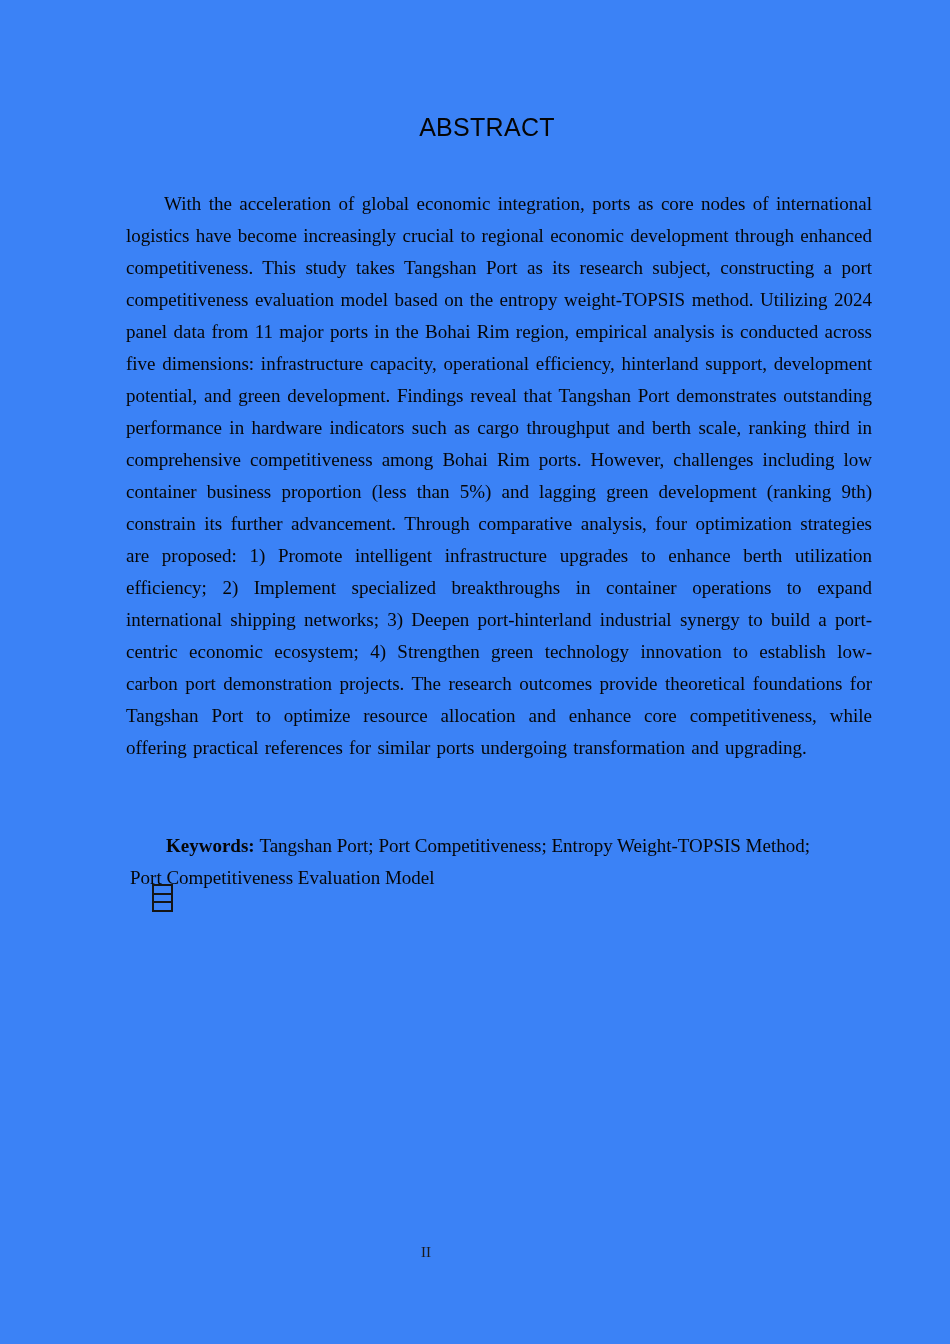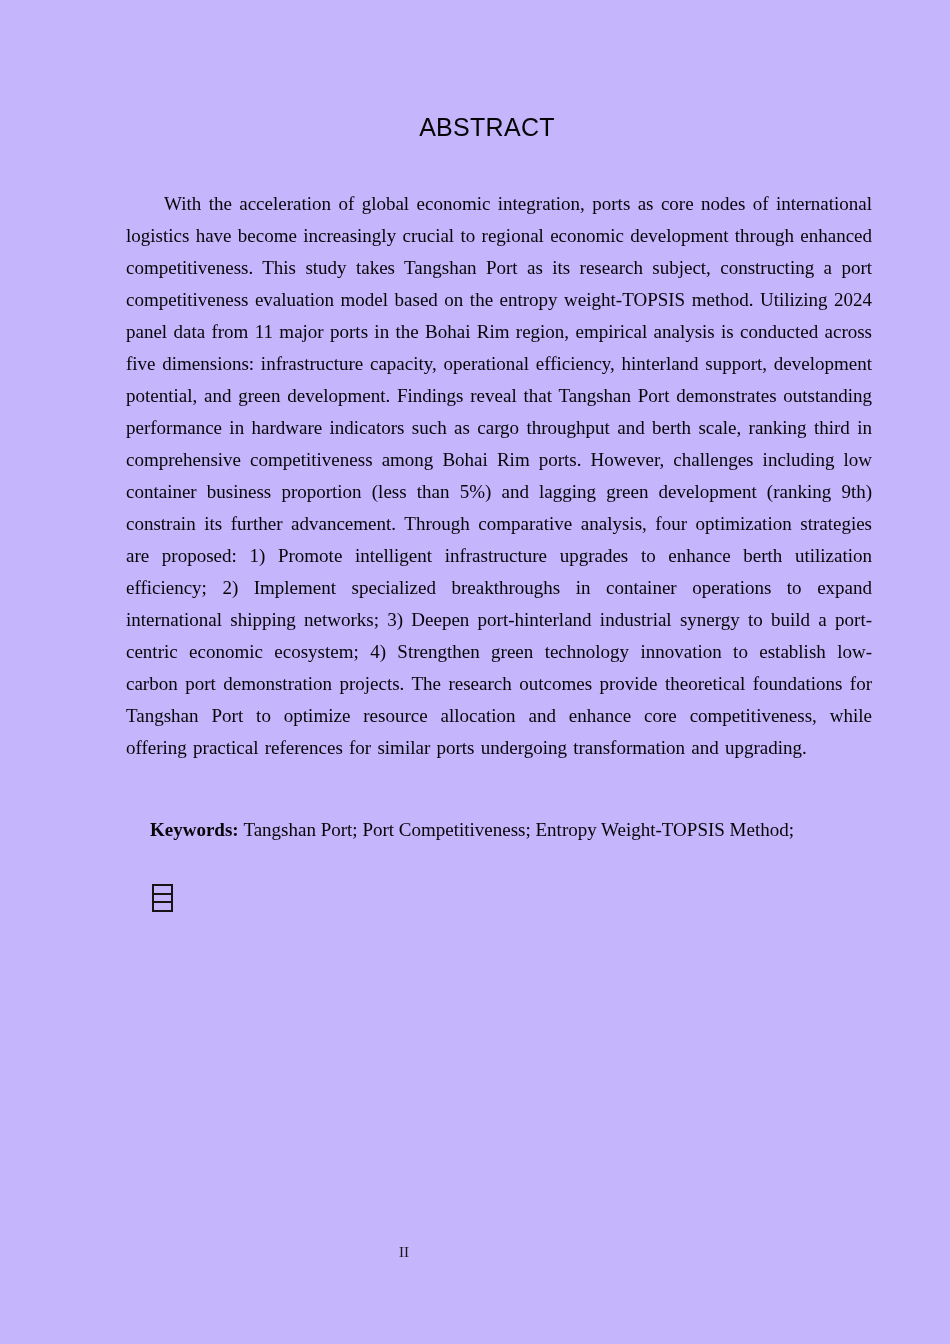--- a/index.html
+++ b/index.html
@@ -4,21 +4,21 @@
 <style>
   html, body {
     margin: 0;
     padding: 0;
     background: #ffffff;
   }
   .page {
     position: relative;
     width: 950px;
     height: 1344px;
-    background: #c4b5fd;
+    background: #3b82f6;
     overflow: hidden;
     font-family: "Liberation Serif", serif;
     color: #060606;
   }
   .doc-title {
     position: absolute;
     top: 112px;
     left: 114px;
     width: 746px;
     margin: 0;
@@ -40,21 +40,21 @@
     line-height: 32px;
     text-align: justify;
     text-indent: 38px;
     word-spacing: 1.5px;
   }
   .keywords {
     position: absolute;
     top: 814px;
     left: 114px;
     width: 746px;
-    margin: 0;
+    margin: 16px;
     font-size: 19px;
     line-height: 32px;
     text-align: justify;
     text-indent: 36px;
   }
   .keywords strong {
     font-weight: 700;
   }
   
   .toc-glyph {
@@ -71,39 +71,39 @@
     left: 0;
     right: 0;
     height: 2px;
     background: #151515;
   }
   .toc-glyph .bar-top { top: calc(33% - 1px); }
   .toc-glyph .bar-bottom { top: calc(66% - 1px); }
   .page-number {
     position: absolute;
     top: 1242px;
-    left: 384px;
+    left: 406px;
     width: 40px;
     margin: 0;
     text-align: center;
     font-size: 15px;
     line-height: 20px;
     color: #1a1a1a;
   }
 </style>
 </head>
 <body>
 
 <div class="page">
 
   <h1 class="doc-title">ABSTRACT</h1>
 
   <p class="abstract-body">With the acceleration of global economic integration, ports as core nodes of international logistics have become increasingly crucial to regional economic development through enhanced competitiveness. This study takes Tangshan Port as its research subject, constructing a port competitiveness evaluation model based on the entropy weight-TOPSIS method. Utilizing 2024 panel data from 11 major ports in the Bohai Rim region, empirical analysis is conducted across five dimensions: infrastructure capacity, operational efficiency, hinterland support, development potential, and green development. Findings reveal that Tangshan Port demonstrates outstanding performance in hardware indicators such as cargo throughput and berth scale, ranking third in comprehensive competitiveness among Bohai Rim ports. However, challenges including low container business proportion (less than 5%) and lagging green development (ranking 9th) constrain its further advancement. Through comparative analysis, four optimization strategies are proposed: 1) Promote intelligent infrastructure upgrades to enhance berth utilization efficiency; 2) Implement specialized breakthroughs in container operations to expand international shipping networks; 3) Deepen port-hinterland industrial synergy to build a port-centric economic ecosystem; 4) Strengthen green technology innovation to establish low-carbon port demonstration projects. The research outcomes provide theoretical foundations for Tangshan Port to optimize resource allocation and enhance core competitiveness, while offering practical references for similar ports undergoing transformation and upgrading.</p>
 
-  <p class="keywords"><strong>Keywords: </strong><span>Tangshan Port; Port Competitiveness; Entropy Weight-TOPSIS Method; </span><br></p>
+  <p class="keywords"><strong>Keywords: </strong><span>Tangshan Port; Port Competitiveness; Entropy Weight-TOPSIS Method; </span><br><span>Port Competitiveness Evaluation Model</span></p>
 
   <div class="toc-glyph" role="img" aria-label="目">
     <div class="bar bar-top"></div>
     <div class="bar bar-bottom"></div>
   </div>
 
   <p class="page-number">II</p>
 
 </div>
 

